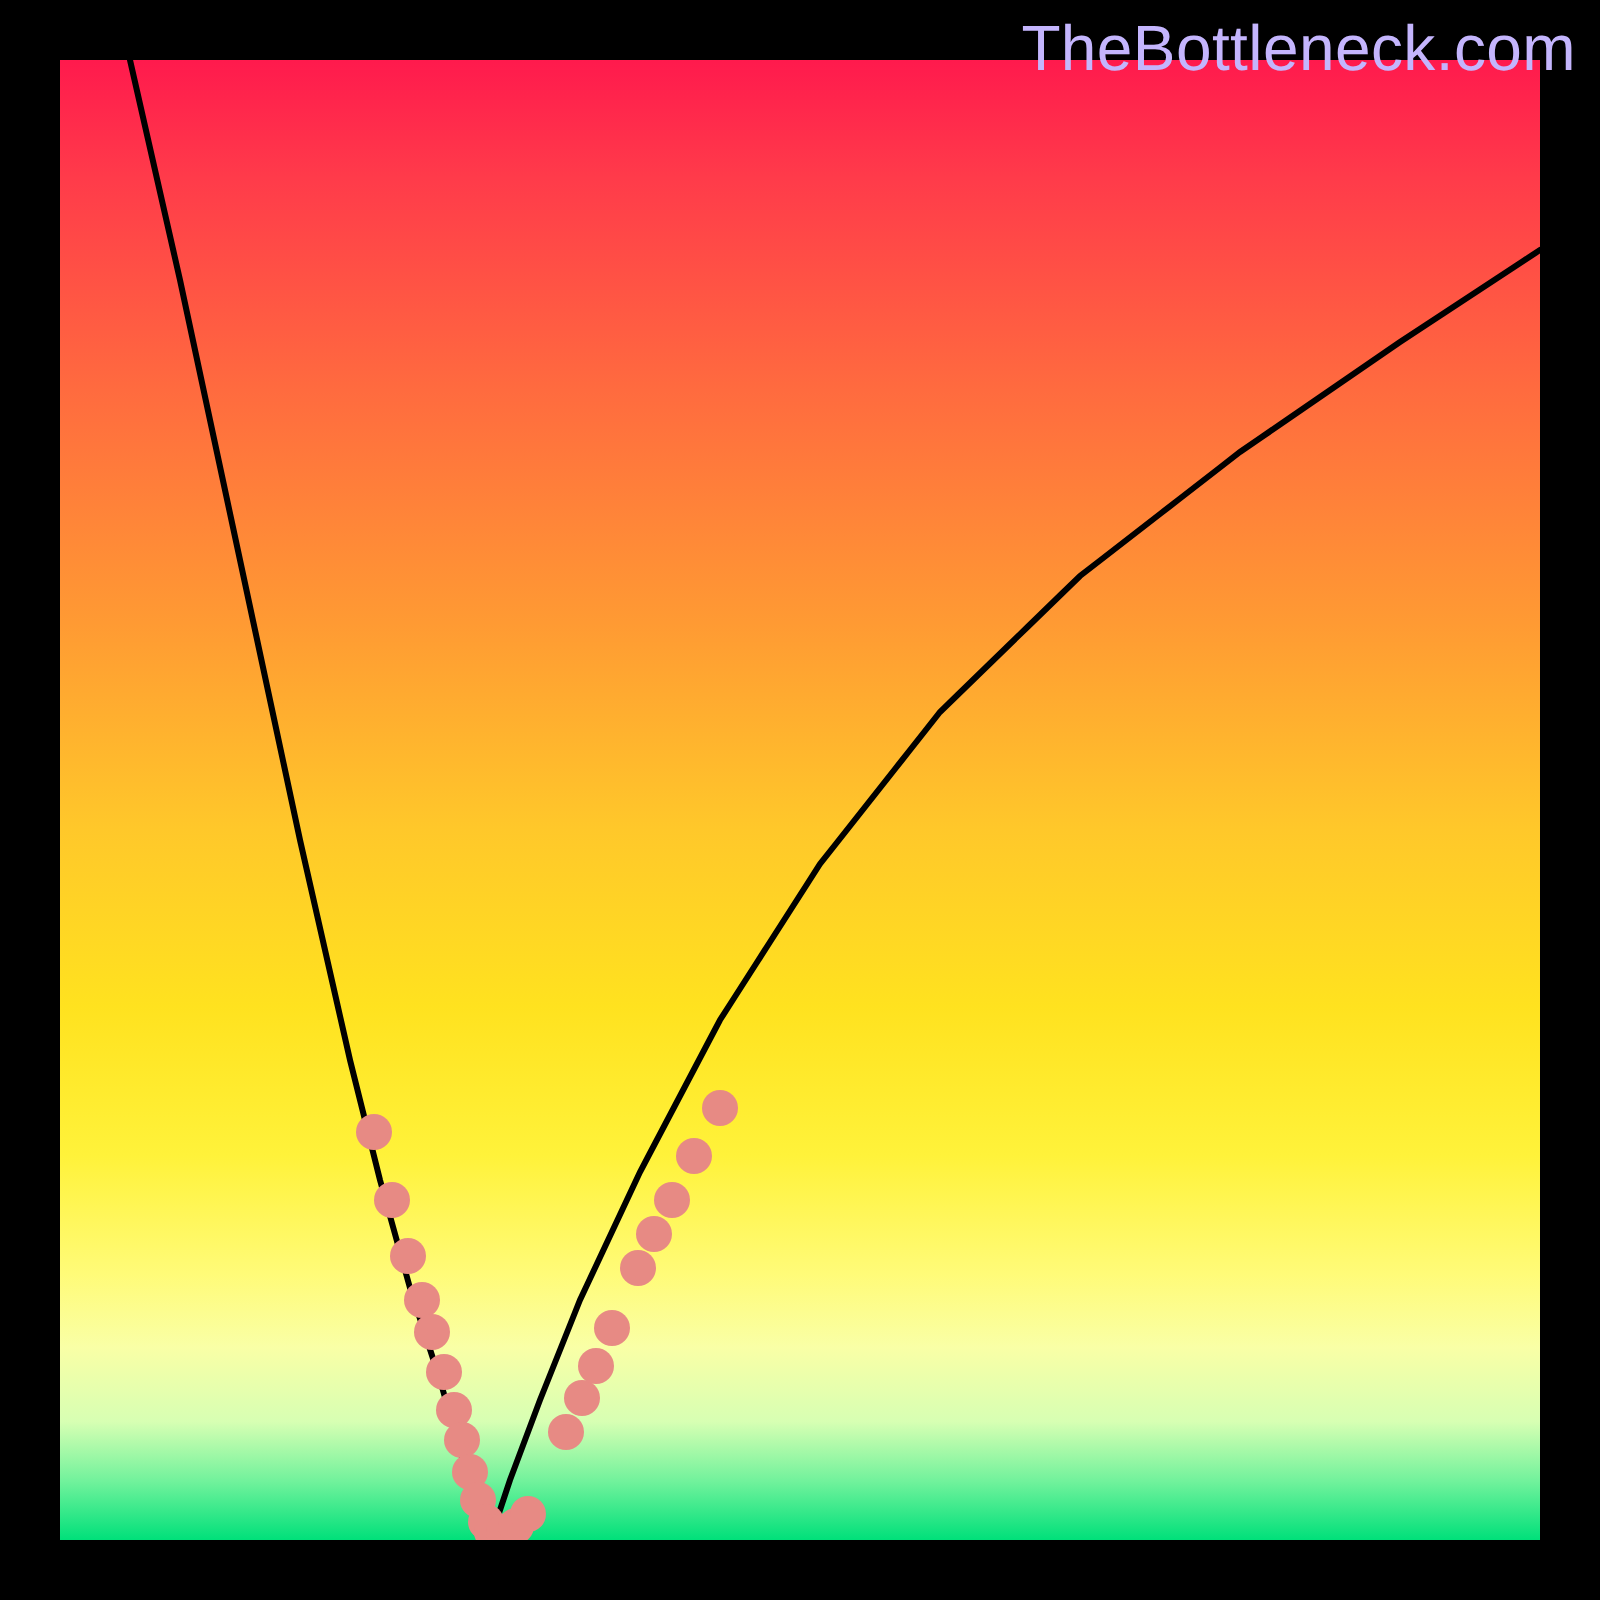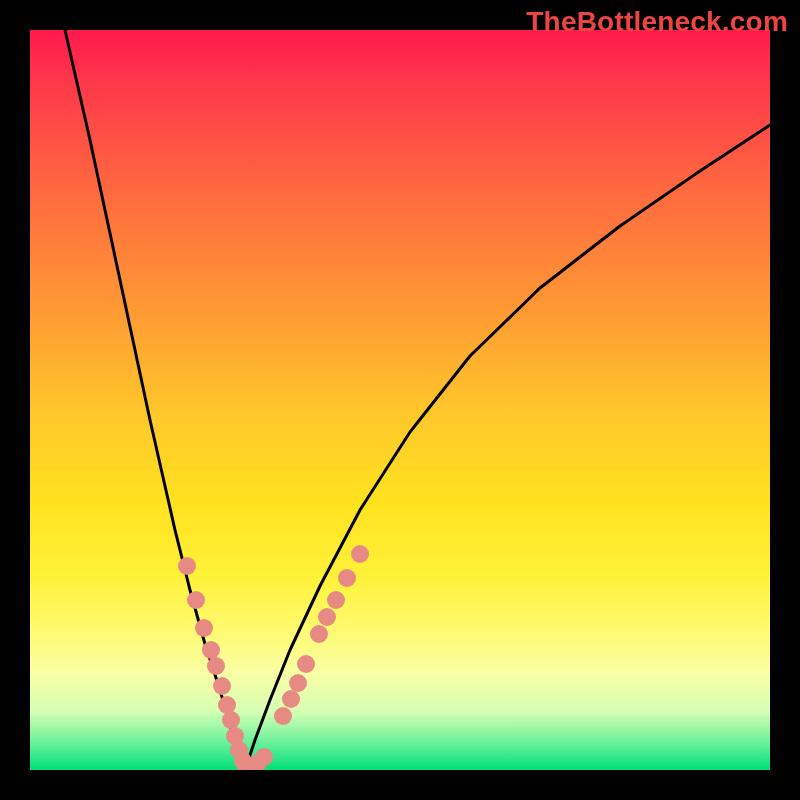--- a/index.html
+++ b/index.html
@@ -34,23 +34,23 @@
       #f9ffa6 87%,
       #d7ffb3 92%,
       #72f29c 96%,
       #00e07a 100%
     );
   }
   .watermark {
     position: absolute;
     top: 6px;
     right: 12px;
-    color: #ef4444;
-    font-size: 28px;
-    font-weight: 700;
+    color: #c4b5fd;
+    font-size: 32px;
+    font-weight: 400;
     letter-spacing: 0.2px;
     font-family: Arial, sans-serif;
     user-select: none;
   }
   .chart-svg {
     position: absolute;
     inset: 0;
     width: 100%;
     height: 100%;
   }

